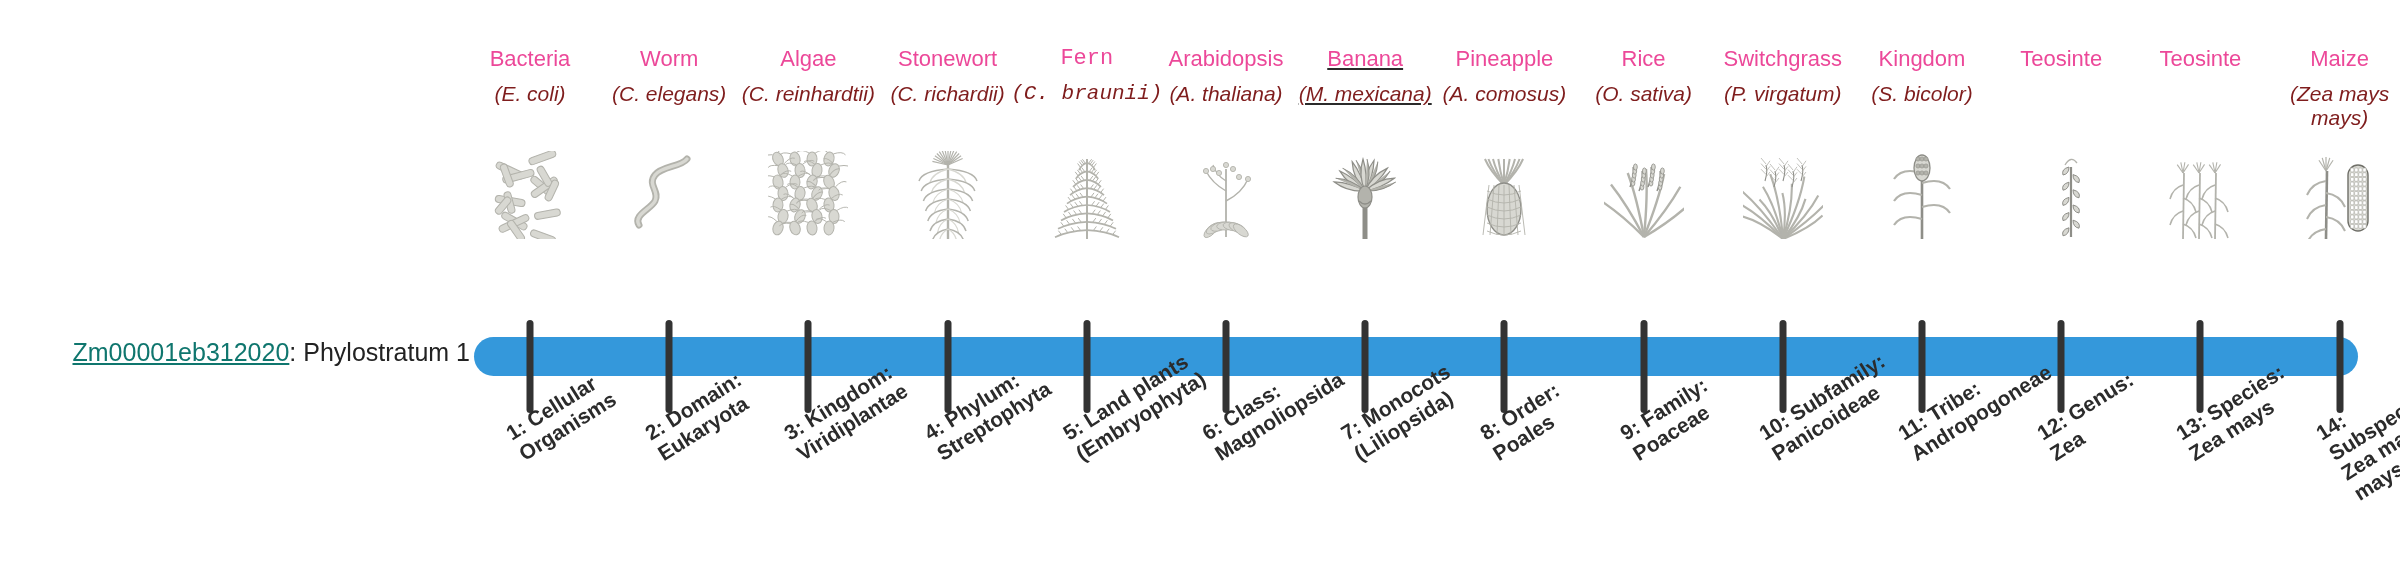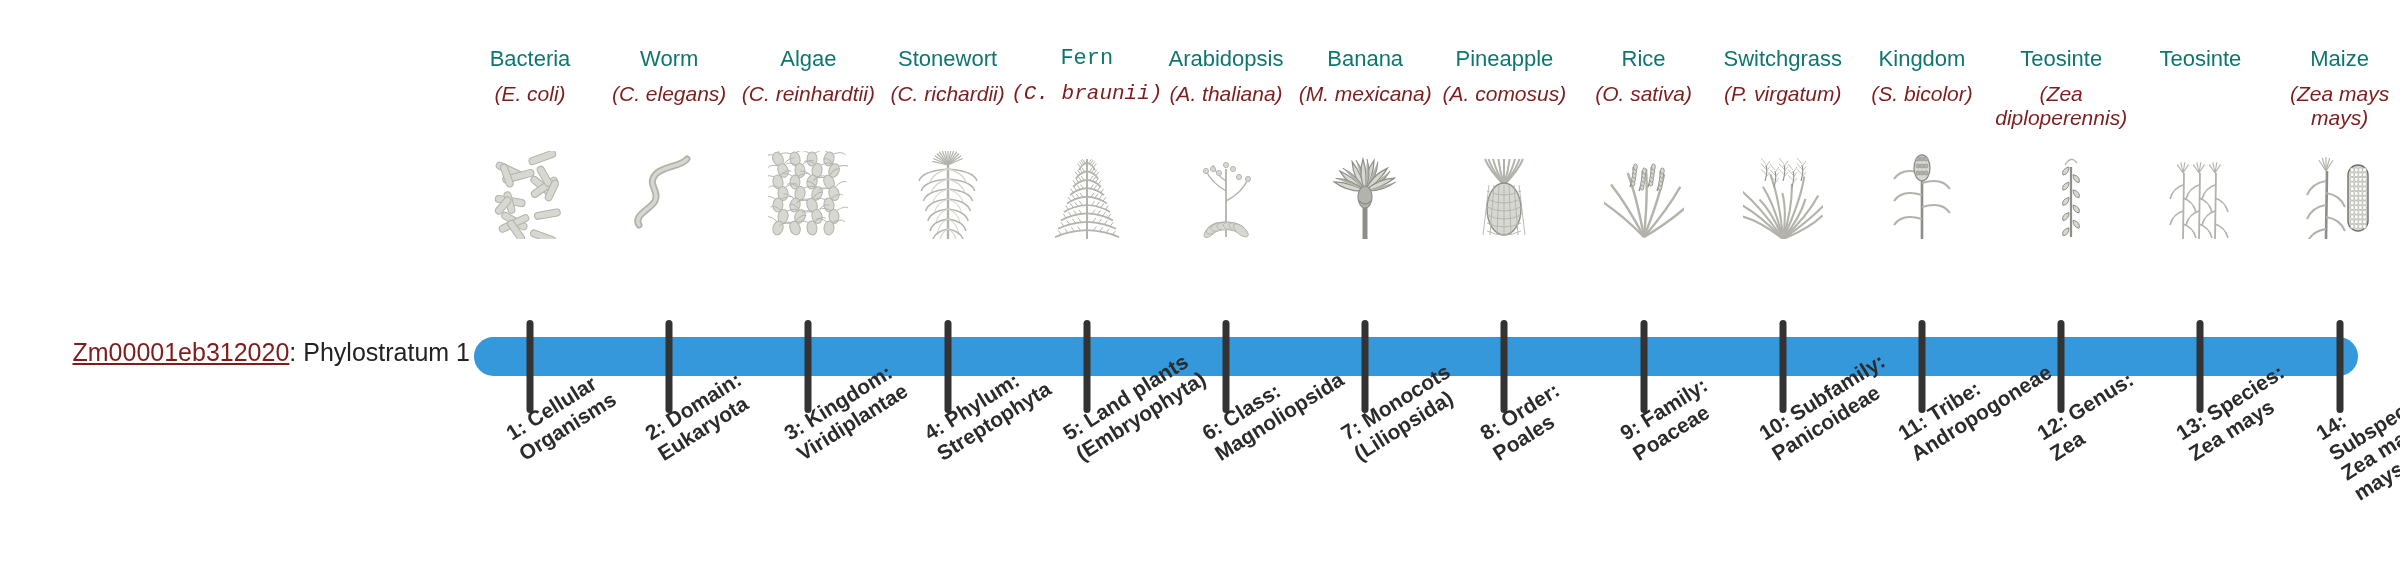--- a/index.html
+++ b/index.html
@@ -66,21 +66,21 @@
   
   .species-col {
     position: absolute;
     top: 46px;
     width: 152px;
     transform: translateX(-50%);
     text-align: center;
   }
   .species-common {
     font-size: 22px;
-    color: #0f766e;
+    color: #ec4899;
     line-height: 1.15;
     white-space: nowrap;
   }
   .species-latin {
     margin-top: 11px;
     font-size: 21px;
     font-style: italic;
     color: #7f1d1d;
     line-height: 1.12;
   }
@@ -113,21 +113,21 @@
     white-space: normal;
     word-spacing: normal;
   }
 </style>
 </head>
 <body>
 
 <div id="figure">
 
   <div id="gene-label">
-    <span class="gene-id" style="color: #7f1d1d;">Zm00001eb312020</span><span class="gene-strat">: </span><span class="gene-strat">Phylostratum 1</span>
+    <span class="gene-id" style="color: #0f766e;">Zm00001eb312020</span><span class="gene-strat">: </span><span class="gene-strat">Phylostratum 1</span>
   </div>
 
   <div id="bar-track">
     <div id="bar-fill" style="background: rgb(52, 152, 219);"></div>
   </div>
 
   <div id="ticks-layer">
       <div class="tick" style="left: 530px; background: rgb(51, 51, 51);"></div>
       <div class="tick" style="left: 669.2px; background: rgb(51, 51, 51);"></div>
       <div class="tick" style="left: 808.4px; background: rgb(51, 51, 51);"></div>
@@ -527,21 +527,21 @@
             <ellipse cx="24.964918067425465" cy="79.60585899672031" rx="9" ry="4" fill="#d8d8d2" stroke="#b3b3ac" stroke-width="0.9" transform="rotate(-45 24.964918067425465 79.60585899672031)"></ellipse>
             <ellipse cx="28.29834077409327" cy="77.22601147956252" rx="9" ry="4" fill="#d8d8d2" stroke="#b3b3ac" stroke-width="0.9" transform="rotate(-31 28.29834077409327 77.22601147956252)"></ellipse>
             <ellipse cx="33.4922137107872" cy="75.6051817965018" rx="9" ry="4" fill="#d8d8d2" stroke="#b3b3ac" stroke-width="0.9" transform="rotate(-17 33.4922137107872 75.6051817965018)"></ellipse>
             <ellipse cx="39.720761497003465" cy="75.00106613390525" rx="9" ry="4" fill="#d8d8d2" stroke="#b3b3ac" stroke-width="0.9" transform="rotate(-3 39.720761497003465 75.00106613390525)"></ellipse>
             <ellipse cx="45.99370549465459" cy="75.50971301803249" rx="9" ry="4" fill="#d8d8d2" stroke="#b3b3ac" stroke-width="0.9" transform="rotate(11 45.99370549465459 75.50971301803249)"></ellipse>
             <ellipse cx="51.31370849898476" cy="77.05025253169417" rx="9" ry="4" fill="#d8d8d2" stroke="#b3b3ac" stroke-width="0.9" transform="rotate(25 51.31370849898476 77.05025253169417)"></ellipse>
             <ellipse cx="54.8349416730686" cy="79.37775384608861" rx="9" ry="4" fill="#d8d8d2" stroke="#b3b3ac" stroke-width="0.9" transform="rotate(39 54.8349416730686 79.37775384608861)"></ellipse>
           </svg>
         </div>
       </div>
-      <div class="species-col" style="left: 1365.2px;">
+      <div class="species-col" style="left: 1365.2px; text-decoration: underline;">
         <div class="species-common">Banana</div>
         <div class="species-latin">(M. mexicana)</div>
         <div class="species-art">
           <svg width="80" height="88" viewBox="0 0 80 88">
             <path d="M40 88 L40 40" stroke="#8e8e88" stroke-width="5" fill="none"></path>
             <g transform="translate(40,40) rotate(-20)">
               <path d="M0 0 q -7 -16 -2 -32 q 5 16 2 32 Z" fill="#d8d8d2" stroke="#8e8e88" stroke-width="1.2"></path>
               <path d="M0 0 q 7 -16 2 -32" fill="#b3b3ac" stroke="#8e8e88" stroke-width="1"></path>
             </g>
             <g transform="translate(40,40) rotate(20)">
@@ -758,21 +758,20 @@
             <circle cx="40" cy="15" r="2.1" fill="#b3b3ac" stroke="#8e8e88" stroke-width="0.6"></circle>
             <circle cx="44" cy="15" r="2.1" fill="#b3b3ac" stroke="#8e8e88" stroke-width="0.6"></circle>
             <circle cx="36" cy="22" r="2.1" fill="#b3b3ac" stroke="#8e8e88" stroke-width="0.6"></circle>
             <circle cx="40" cy="22" r="2.1" fill="#b3b3ac" stroke="#8e8e88" stroke-width="0.6"></circle>
             <circle cx="44" cy="22" r="2.1" fill="#b3b3ac" stroke="#8e8e88" stroke-width="0.6"></circle>
           </svg>
         </div>
       </div>
       <div class="species-col" style="left: 2061.2px;">
         <div class="species-common">Teosinte</div>
-        <div class="species-latin">(Zea diploperennis)</div>
         <div class="species-art">
           <svg width="60" height="88" viewBox="0 0 60 88">
             <path d="M40 86 L40 16" stroke="#8e8e88" stroke-width="2.2" fill="none"></path>
             <path d="M38 16 q -8 2 -6 8 q 6 -1 6 -8 Z" fill="#d8d8d2" stroke="#8e8e88" stroke-width="1"></path>
             <path d="M42 23.6 q 8 2 6 8 q -6 -1 -6 -8 Z" fill="#d8d8d2" stroke="#8e8e88" stroke-width="1"></path>
             <path d="M38 31.2 q -8 2 -6 8 q 6 -1 6 -8 Z" fill="#d8d8d2" stroke="#8e8e88" stroke-width="1"></path>
             <path d="M42 38.8 q 8 2 6 8 q -6 -1 -6 -8 Z" fill="#d8d8d2" stroke="#8e8e88" stroke-width="1"></path>
             <path d="M38 46.4 q -8 2 -6 8 q 6 -1 6 -8 Z" fill="#d8d8d2" stroke="#8e8e88" stroke-width="1"></path>
             <path d="M42 54 q 8 2 6 8 q -6 -1 -6 -8 Z" fill="#d8d8d2" stroke="#8e8e88" stroke-width="1"></path>
             <path d="M38 61.599999999999994 q -8 2 -6 8 q 6 -1 6 -8 Z" fill="#d8d8d2" stroke="#8e8e88" stroke-width="1"></path>

